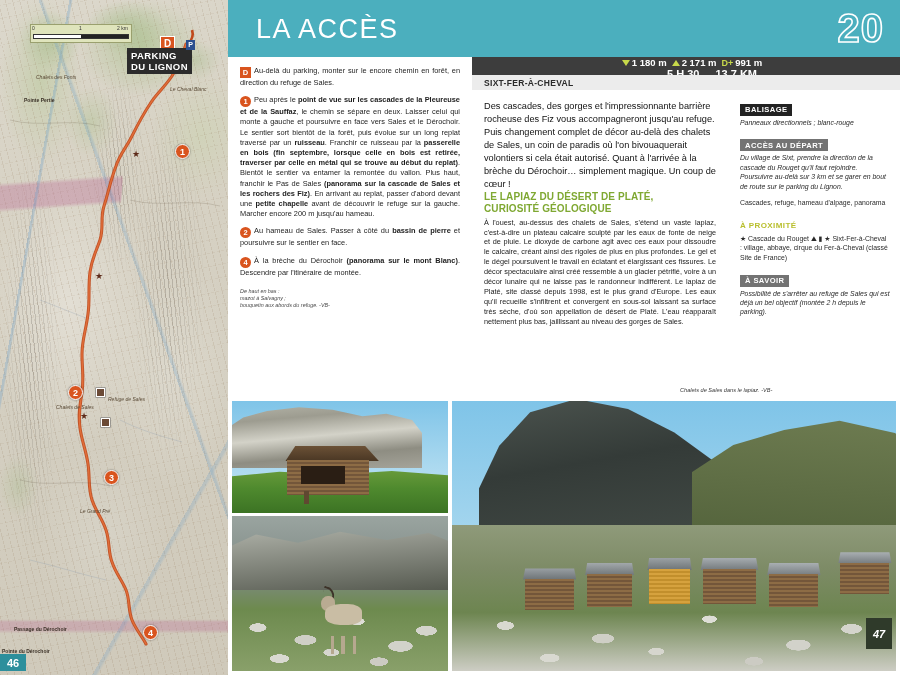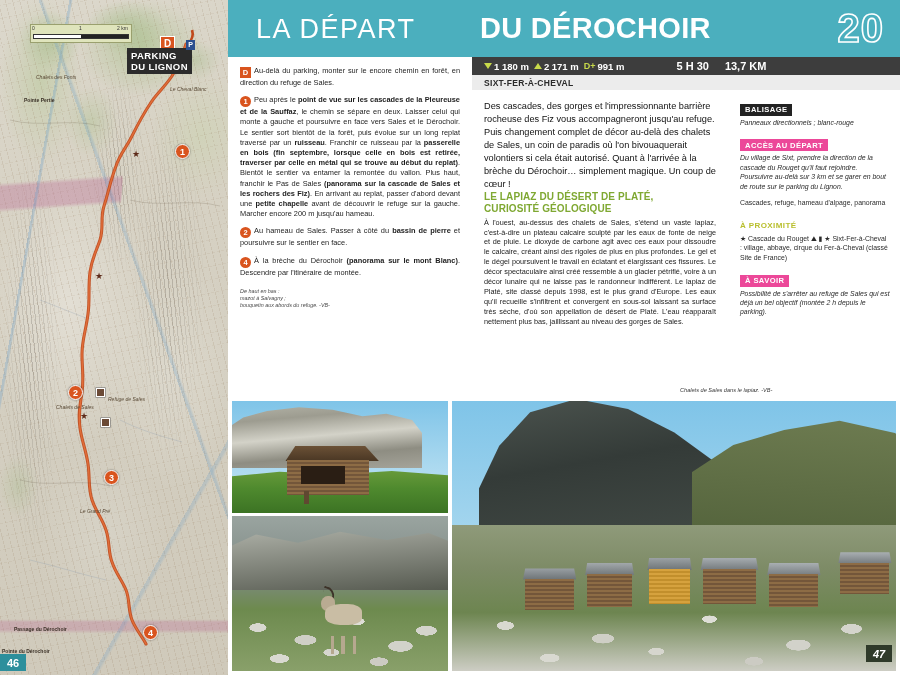--- a/index.html
+++ b/index.html
@@ -133,21 +133,21 @@
   .big-number {
     position: absolute; right: 16px; top: 6px;
     font-size: 40px; font-weight: bold; letter-spacing: 1px;
     color: #4bafbe; -webkit-text-stroke: 1.6px #ffffff;
     font-family: "Liberation Sans", sans-serif;
   }
 
   .stats-bar {
     position: absolute; left: 244px; top: 57px; width: 428px; height: 18px;
     background: #3d3d3d; color: #fff;
-    display: flex; align-items: center; font-size: 9.5px; font-weight: bold;
+    display: flex; align-items: center; font-size: 9.5px; font-weight: bold; flex-direction: column;
   }
   .stats-left { display: flex; align-items: center; gap: 5px; padding-left: 12px; }
   .stats-right { display: flex; align-items: center; gap: 16px; margin-left: 52px; font-size: 11px; }
   .stat-item { display: flex; align-items: center; gap: 2px; }
   .tri-down { width:0;height:0;border-left:4px solid transparent;border-right:4px solid transparent;border-top:6px solid #c7d94a; }
   .tri-up { width:0;height:0;border-left:4px solid transparent;border-right:4px solid transparent;border-bottom:6px solid #c7d94a; }
   .dplus { color:#c7d94a; font-weight:bold; font-size:9px; }
 
   .place-bar {
     position: absolute; left: 244px; top: 75px; width: 496px; height: 15px;
@@ -188,21 +188,21 @@
   
   .col-right {
     position: absolute; left: 500px; top: 94px; width: 172px; height: 300px;
     padding: 4px 10px 0 12px;
   }
   .tag {
     display: inline-block; padding: 1.5px 5px; color: #fff;
     font-size: 7.6px; font-weight: bold; letter-spacing: .4px; margin-bottom: 2px;
   }
   .tag.black { background: #222; }
-  .tag.orange { background: #ec4899; }
+  .tag.orange { background: #737373; }
   .tag.green-t { color: #6f9c2a; background: transparent; padding-left: 0; font-size: 8px; }
   .tag.yellow-t { color: #b9bf2e; background: transparent; padding-left: 0; font-size: 8px; }
   .side-text { font-size: 6.9px; line-height: 9.4px; color: #2a2a2a; font-style: italic; margin-bottom: 7px; }
   .side-text.plain { font-style: normal; }
   .icon-inline { font-size: 7.5px; letter-spacing: .6px; }
 
   
   .photos { position: absolute; left: 0; top: 395px; width: 672px; height: 280px; background:#fff; }
   .ph { position: absolute; overflow: hidden; }
   .ph1 { left: 4px; top: 6px; width: 216px; height: 112px; }
@@ -266,21 +266,21 @@
     border-top:2px solid #3c3228; border-right:2px solid #3c3228;
     border-radius: 0 80% 0 0; transform: rotate(12deg);
   }
   .ibex .leg {
     position:absolute; bottom:-20%; width:7%; height:34%; background:#b6a88f;
   }
   .cap {
     position: absolute; font-size: 5.6px; font-style: italic; color: #3a3a3a;
   }
   .pagenum-right {
-    position: absolute; right: 4px; bottom: 9px; width: 26px; height: 17px;
+    position: absolute; right: 4px; bottom: 22px; width: 26px; height: 31px;
     background: #2f3a2a; color: #fff; font-size: 11px; font-weight: bold;
     display: flex; align-items: center; justify-content: center; z-index: 9; font-style: italic;
   }
 </style>
 </head>
 <body>
 
 <div class="page">
 
   <div class="map-page">
@@ -351,22 +351,21 @@
     <div class="mapsmall b" style="left:14px; top:626px;">Passage du Dérochoir</div>
     <div class="mapsmall b" style="left:2px; top:648px;">Pointe du Dérochoir</div>
     <div class="mapsmall" style="left:170px; top:86px;">Le Cheval Blanc</div>
 
     <div class="pagenum-left">46</div>
   </div>
 
   <div class="content-page">
 
     <div class="teal-header"></div>
-    <div class="title-left">LA DÉPART</div>
-    <div class="title-right">DU DÉROCHOIR</div>
+    <div class="title-left">LA ACCÈS</div>
     <div class="big-number">20</div>
 
     <div class="stats-bar">
       <div class="stats-left">
         <span class="stat-item">
           <span class="tri-down"></span>
           <span>1 180 m</span>
         </span>
         <span class="stat-item">
           <span class="tri-up"></span>

